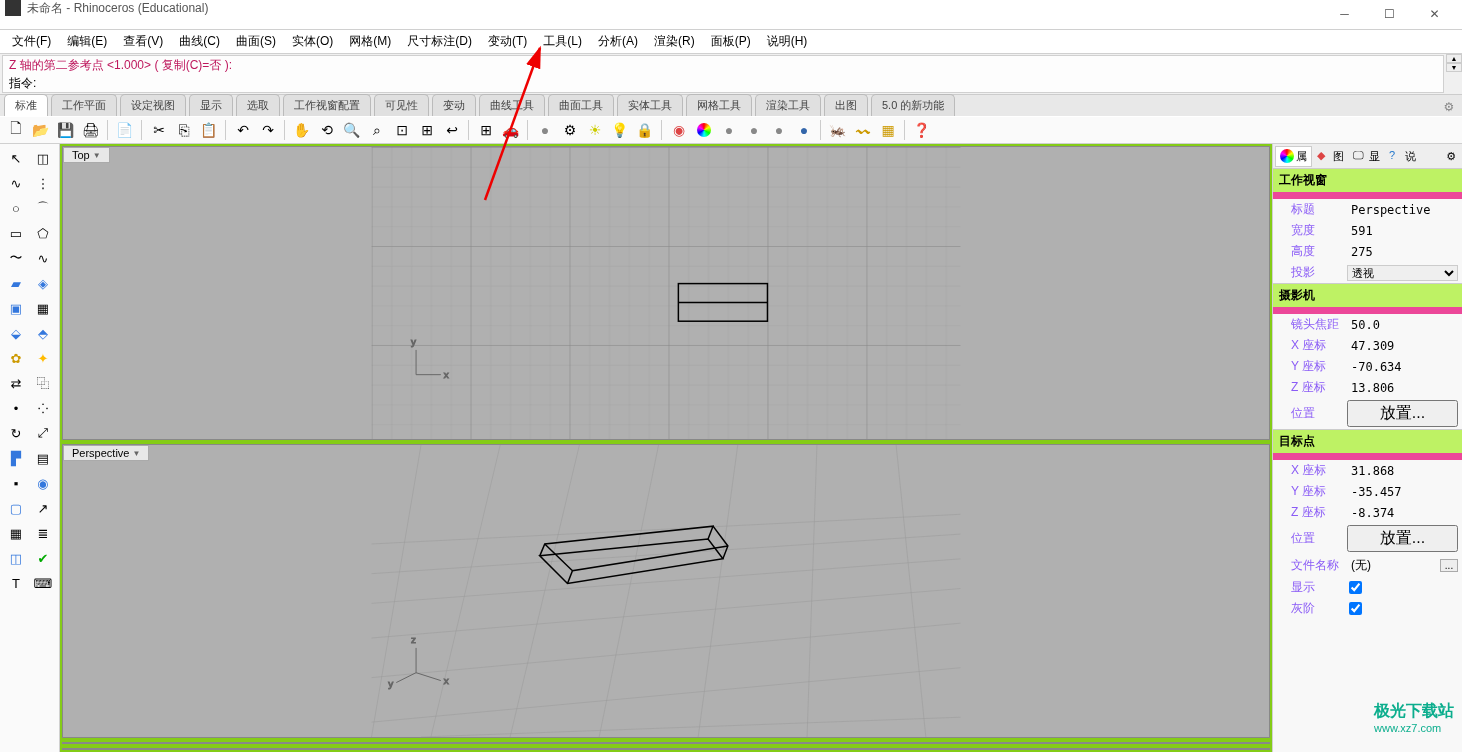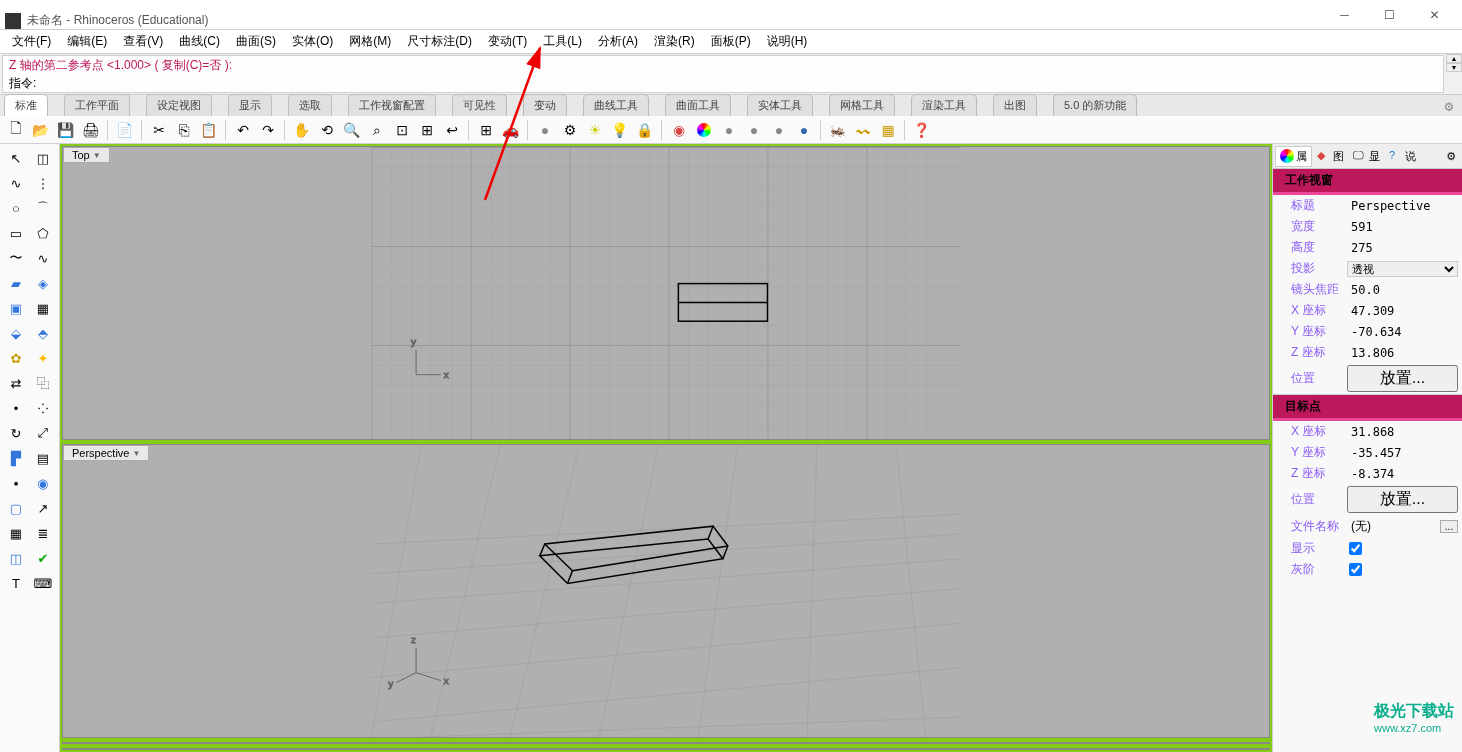--- a/index.html
+++ b/index.html
@@ -1,37 +1,37 @@
 <!DOCTYPE html>
 <html><head>
 <meta charset="utf-8">
 <style>
 * { box-sizing: border-box; margin: 0; padding: 0; }
 body { font-family: "Microsoft YaHei", "Segoe UI", sans-serif; font-size: 12px; background: #f0f0f0; overflow: hidden; width: 1462px; height: 752px; position: relative; }
 
 
-.titlebar { height: 30px; background: #fff; display: flex; align-items: flex-end; padding: 0 5px; border-bottom: 1px solid #d0d0d0; }
+.titlebar { height: 30px; background: #fff; display: flex; align-items: flex-start; padding: 0 5px; border-bottom: 1px solid #d0d0d0; }
 .titlebar .icon { width: 16px; height: 16px; background: #333; margin-right: 6px; }
 .titlebar .title { flex: 1; color: #555; }
 .winbtn { width: 45px; height: 28px; display: flex; align-items: center; justify-content: center; color: #555; cursor: pointer; }
 
 
 .menubar { height: 24px; background: #fff; display: flex; align-items: center; padding: 0 4px; border-bottom: 1px solid #d0d0d0; }
 .menubar .mi { padding: 3px 8px; cursor: pointer; }
 
 
 .cmdarea { background: #fdfdfd; border: 1px solid #d0d0d0; margin: 1px 2px; }
 .cmdline { padding: 2px 6px; color: #be185d; height: 18px; display: flex; align-items: center; }
 .cmdinput { display: flex; align-items: center; padding: 2px 6px; height: 18px; }
 .cmdinput input { flex: 1; border: none; outline: none; background: transparent; font-family: inherit; font-size: 12px; }
 .cmd-scroll { width: 16px; display:flex; flex-direction:column; }
 .cmd-scroll .arr { height: 9px; background:#eee; border:1px solid #ccc; font-size:7px; text-align:center; line-height:7px; cursor:pointer;}
 
 
-.tabstrip { height: 22px; display: flex; align-items: end; padding: 0 4px; gap: 17px; background:#e8e8e8; border-top:1px solid #ccc;}
+.tabstrip { height: 22px; display: flex; align-items: end; padding: 0 4px; gap: 4px; background:#e8e8e8; border-top:1px solid #ccc;}
 .tab { padding: 3px 10px; background: #e0e0e0; border: 1px solid #bbb; border-bottom: none; border-radius: 5px 5px 0 0; margin-right: -1px; cursor: pointer; font-size: 11px; color:#444;}
 .tab.active { background: #fff; z-index: 2; }
 .tabstrip .gearright { margin-left:auto; width:18px; height:18px; color:#888; display:flex; align-items:center; justify-content:center; cursor:pointer;}
 
 
 .toolbar { height: 28px; background: #fafafa; display: flex; align-items: center; padding: 0 5px; gap: 3px; border-bottom:1px solid #d0d0d0; border-top:1px solid #fff;}
 .tbtn { width: 22px; height: 22px; display: flex; align-items: center; justify-content: center; cursor: pointer; border-radius:2px; font-size:14px;}
 .tsep { width: 2px; height: 20px; border-left: 1px solid #ccc; margin: 0 2px; }
 
 
@@ -47,21 +47,21 @@
 .vptab .tri { font-size:8px; color:#666;}
 .viewport svg { position:absolute; top:0; left:0; width:100%; height:100%; }
 
 
 .rightpanel { width: 190px; background: #f8f8f8; border-left: 1px solid #d0d0d0; flex-shrink:0; display:flex; flex-direction:column;}
 .panel-tabs { height: 24px; display: flex; align-items: center; padding: 2px; gap:1px; background:#eee;}
 .panel-tabs .pt { padding: 2px 4px; cursor: pointer; font-size:11px; display:flex; align-items:center; gap:2px;}
 .panel-tabs .pt.active { background:#fff; border:1px solid #ccc;}
 .panel-tabs .pticon { width:14px; height:14px; display:inline-block;}
 .propbody { padding: 0; overflow-y:auto; font-size:12px;}
-.propsection { background:#be185d; padding: 3px 12px; font-weight:bold; border-top:1px solid #ccc; border-bottom:3px solid #ec4899;}
+.propsection { background:#bef264; padding: 3px 6px; font-weight:bold; border-top:1px solid #ccc; border-bottom:7px solid #ec4899;}
 .proprow { display:flex; padding: 2px 4px; align-items:center;}
 .proprow .lbl { width: 70px; padding-left: 14px; color:#8b5cf6;}
 .proprow .val { flex:1; padding: 1px 4px; }
 .proprow .val.mono { font-family: Consolas, monospace; }
 .proprow .valsel { flex:1; }
 .proprow .valsel select { width:100%; border:1px solid #ccc; font-size:11px;}
 .proprow .valbtn { flex:1; }
 .proprow .valbtn button { width:100%; font-size:16px; padding:1px;}
 .proprow input[type=checkbox]{margin-left:2px;}
 .dotbtn { width:18px; border:1px solid #aaa; background:#eee; cursor:pointer; font-size:10px;}
@@ -399,20 +399,21 @@
         </div>
       <div class="proprow">
           <div class="lbl">高度</div>
           <div class="val mono">275</div>
         </div>
       <div class="proprow">
           <div class="lbl">投影</div>
           <div class="valsel"><select><option>透视</option></select></div>
         </div>
 
+      <div class="propsection">摄影机</div>
       <div class="proprow">
           <div class="lbl">镜头焦距</div>
           <div class="val mono">50.0</div>
         </div>
       <div class="proprow">
           <div class="lbl">X 座标</div>
           <div class="val mono">47.309</div>
         </div>
       <div class="proprow">
           <div class="lbl">Y 座标</div>

